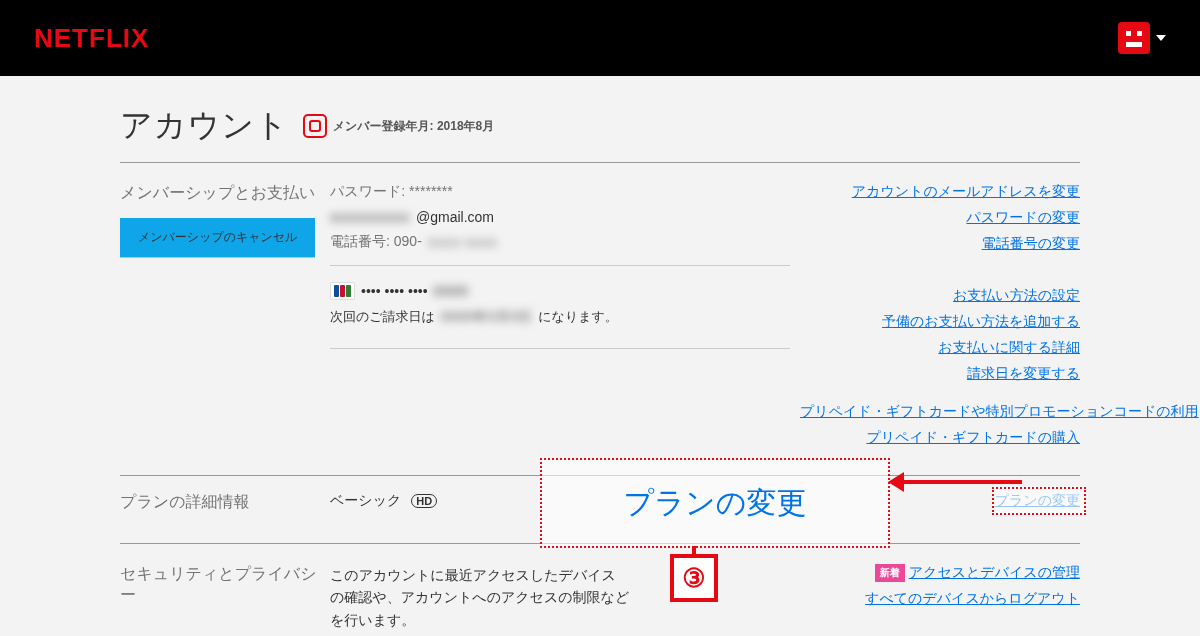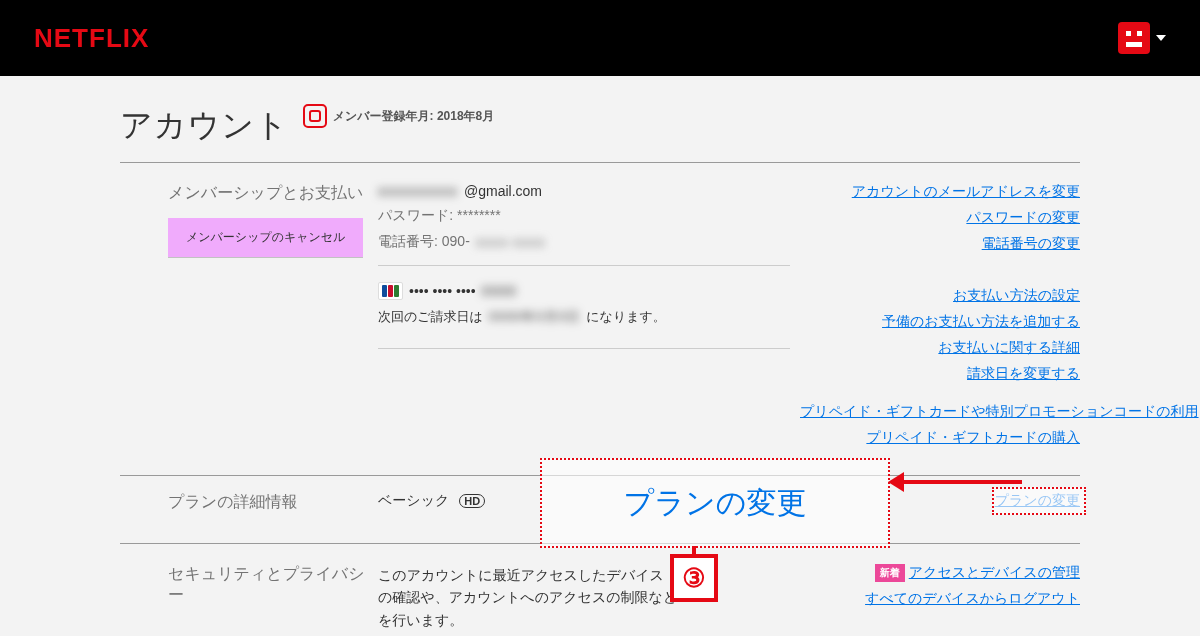--- a/index.html
+++ b/index.html
@@ -9,32 +9,32 @@
   .logo { color:#e50914; font-weight:800; font-size:26px; letter-spacing:1px; }
   .profile-area { display:flex; align-items:center; gap:6px; cursor:pointer; }
   .avatar-sm { width:32px; height:32px; background:#e50914; border-radius:4px; position:relative; }
   .avatar-sm::before, .avatar-sm::after { content:""; position:absolute; background:#fff; width:5px; height:5px; top:9px; }
   .avatar-sm::before { left:8px; }
   .avatar-sm::after { right:8px; }
   .avatar-sm .mouth { position:absolute; width:16px; height:5px; background:#fff; left:8px; bottom:7px; }
   .caret { width:0; height:0; border-left:5px solid transparent; border-right:5px solid transparent; border-top:6px solid #fff; }
   
   .page { width:960px; margin:0 auto; padding:28px 0 40px; }
-  .page-title-row { display:flex; align-items:flex-start; gap:14px; margin-bottom:14px; }
+  .page-title-row { display:flex; align-items:center; gap:14px; margin-bottom:14px; }
   h1 { font-size:32px; font-weight:400; color:#333; letter-spacing:1px; }
   .member-since { display:flex; align-items:center; gap:6px; color:#555; font-size:12px; font-weight:600; }
   .member-since .icon { width:24px; height:24px; border:2px solid #e50914; border-radius:5px; position:relative; }
   .member-since .icon::after{ content:""; position:absolute; inset:4px; border:2px solid #e50914; border-radius:3px; }
   .section { display:flex; border-top:1px solid #999; padding:20px 0; }
   .section:first-of-type{ border-top:none; }
-  .left-col { width:210px; flex:0 0 210px;margin-left:48px; }
+  .left-col { width:210px; flex:0 0 210px; }
   .mid-col { flex:1 1 auto; padding-right:10px; color:#333; }
   .right-col { width:280px; flex:0 0 280px; text-align:right; }
   .section-name { color:#737373; font-size:16px; margin-bottom:14px; }
-  .cancel-btn { display:inline-block; background:#f0abfc; color:#333; font-size:12px; padding:11px 18px; border:none; box-shadow:0 1px 0 rgba(0,0,0,.2); cursor:pointer; }
+  .cancel-btn { display:inline-block; background:#0ea5e9; color:#333; font-size:12px; padding:11px 18px; border:none; box-shadow:0 1px 0 rgba(0,0,0,.2); cursor:pointer; }
   .info-line { color:#333; font-size:14px; margin-bottom:8px; display:flex; align-items:center; gap:6px;}
   .info-line.muted, .muted { color:#737373; }
   .link { color:#0073e6; font-size:14px; text-decoration:none; display:block; margin-bottom:8px; cursor:pointer; }
   .subdiv { border-top:1px solid #ccc; margin:14px 0 0; padding-top:16px; }
   .subrow { display:flex; }
   .subrow .mid-col{ padding-right:10px;}
   .jcb { display:inline-flex; align-items:center; gap:1px; border:1px solid #ddd; padding:2px 3px; border-radius:2px; background:#fff; }
   .jcb span{ width:5px; height:12px; border-radius:1px; }
   .jcb .a{background:#0f4c9c;} .jcb .b{background:#c8102e;} .jcb .c{background:#2e7d32;}
   .blur{ filter:blur(4px); letter-spacing:1px; }
@@ -75,25 +75,25 @@
     </div>
   </div>
 
   <div class="section" style="border-top:1px solid #999;">
     <div class="left-col">
       <div class="section-name">メンバーシップとお支払い</div>
       <button class="cancel-btn">メンバーシップのキャンセル</button>
     </div>
     <div class="mid-col">
       <div>
+        <div class="info-line muted">パスワード: ********</div>
         <div class="info-line">
           <span class="blur">xxxxxxxxxx</span>
             <span>             @gmail.com</span>
         </div>
-        <div class="info-line muted">パスワード: ********</div>
         <div class="info-line muted">
           <span>電話番号: 090-</span>
             <span class="blur">xxxx-xxxx</span>
         </div>
       </div>
 
       <div class="subdiv subrow">
         <div class="mid-col" style="padding:0;">
           <div class="info-line">
             <span class="jcb">

